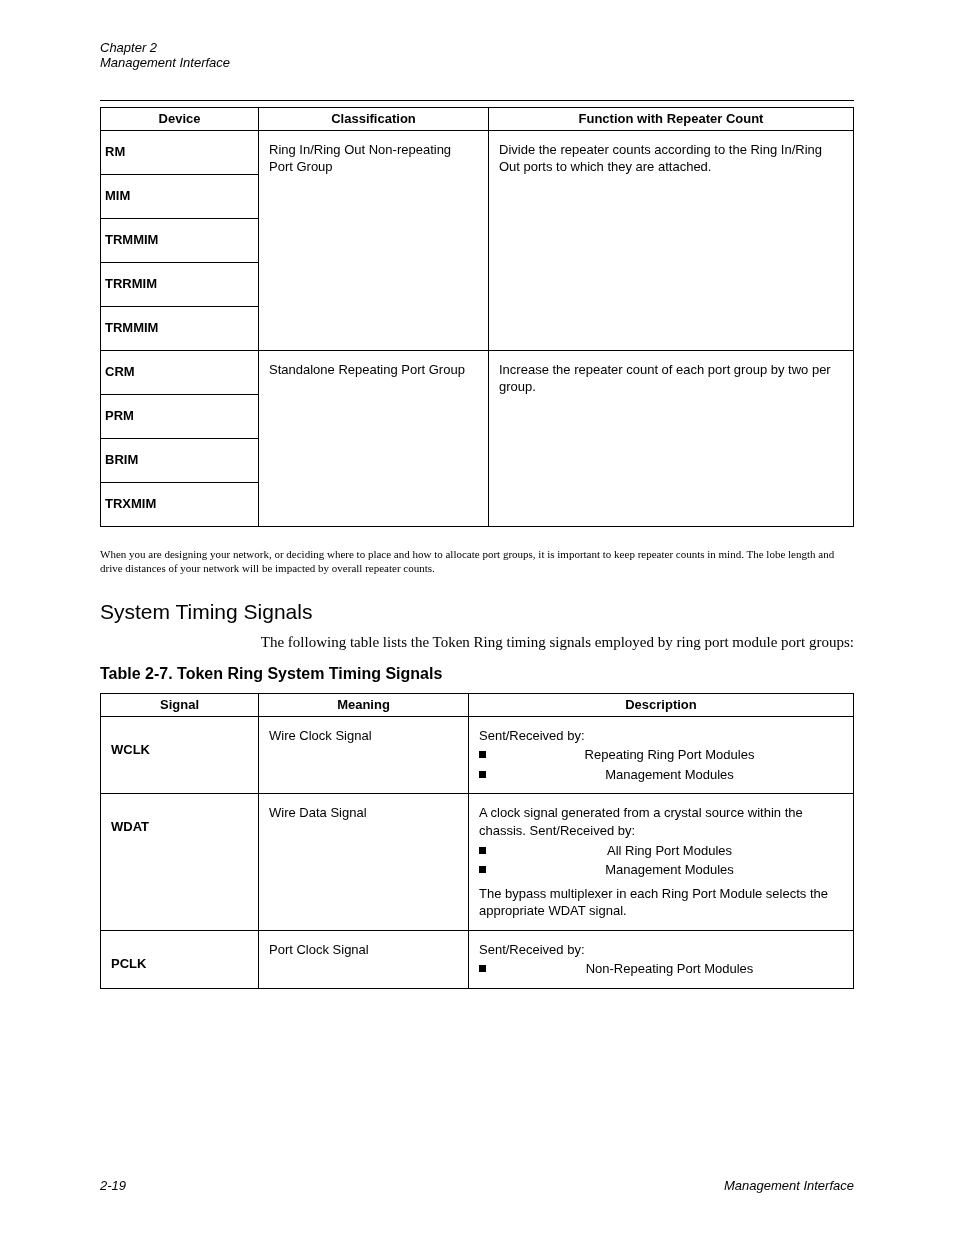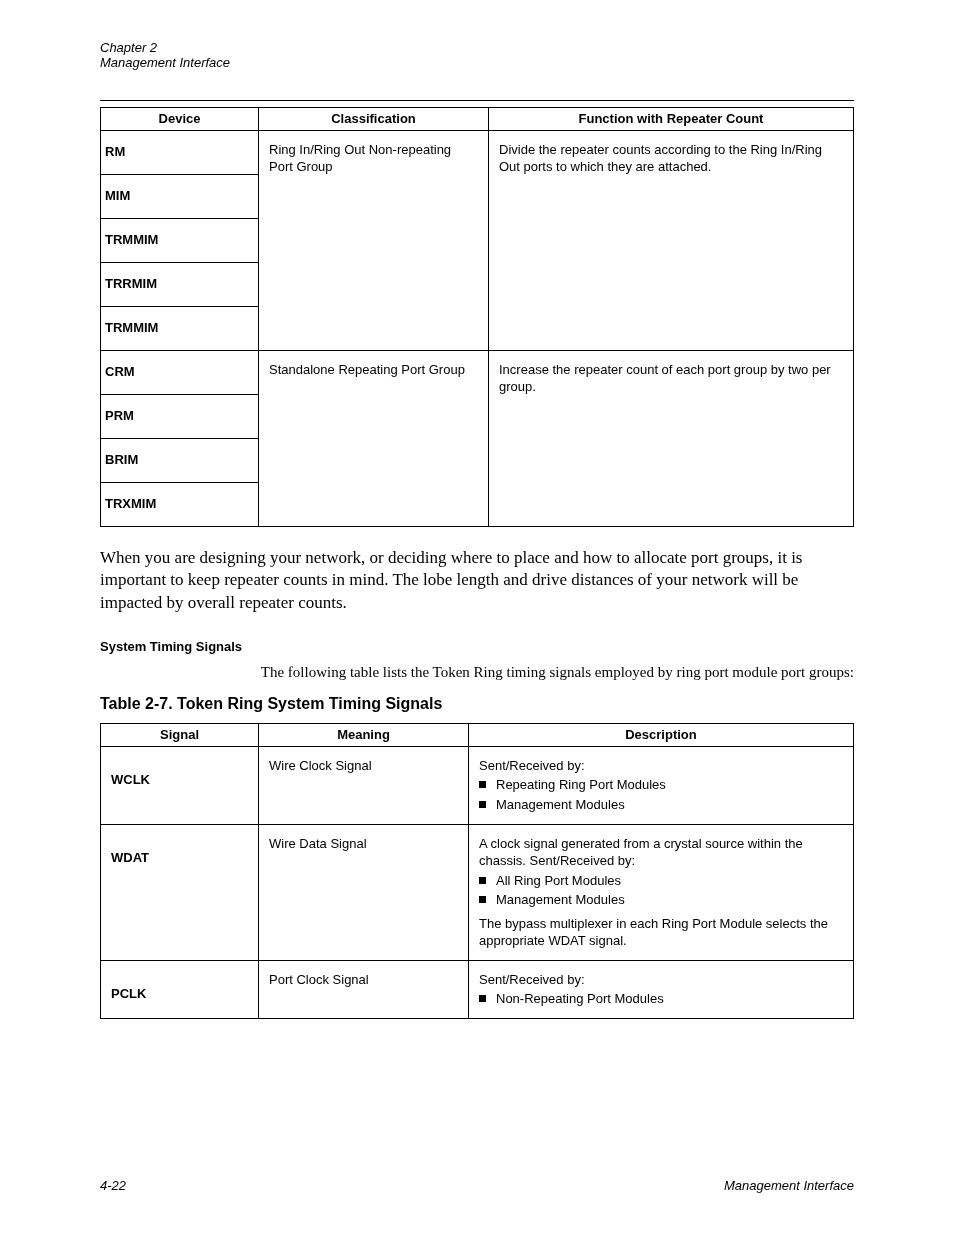--- a/index.html
+++ b/index.html
@@ -61,27 +61,27 @@
   .tbl1 td.dev {
     font-weight: bold;
     padding: 12px 4px;
     height: 19px;
   }
   .tbl1 td.mid { padding: 10px 10px; margin-top: 26px; }
 
   .para {
     margin-top: 20px;
     font-family: "Times New Roman", Times, serif;
-    font-size: 17px;
+    font-size: 11px;
     line-height: 1.35;
   }
   .sig-title {
     font-family: Arial, Helvetica, sans-serif;
-    font-weight: bold;
-    font-size: 13px;
+    font-weight: normal;
+    font-size: 21px;
     margin-top: 24px;
     margin-bottom: 10px;
   }
   .sig-intro {
     font-family: "Times New Roman", Times, serif;
     font-size: 15px;
     margin-bottom: 10px;
     text-align: right;
   }
   .tbl2 .c1 { width: 158px; }
@@ -89,20 +89,21 @@
   .tbl2 .c3 { width: auto; }
   .tbl2 td { padding: 10px 10px; }
   .tbl2 td.sig-name {
     font-weight: bold;
     padding-top: 24px;
   }
   .bullet-item {
     display: flex;
     align-items: flex-start;
     margin-top: 2px;
+    text-align: center;
   }
   .bullet-item .sq {
     width: 7px; height: 7px; background:#000; flex:0 0 7px;
     margin-top: 5px; margin-right: 10px;
   }
   .bullet-item .tx { flex:1; }
   .footer {
     position: absolute;
     bottom: 42px;
     left: 100px;
@@ -234,17 +235,17 @@
           <div class="bullet-item">
               <span class="sq"></span>
               <span class="tx">Non-Repeating Port Modules</span>
             </div>
         </td>
       </tr>
     </tbody>
   </table>
 
   <div class="footer">
-    <span>4-22</span>
+    <span>2-19</span>
     <span>Management Interface</span>
   </div>
 
 </div>
 
 </body></html>

